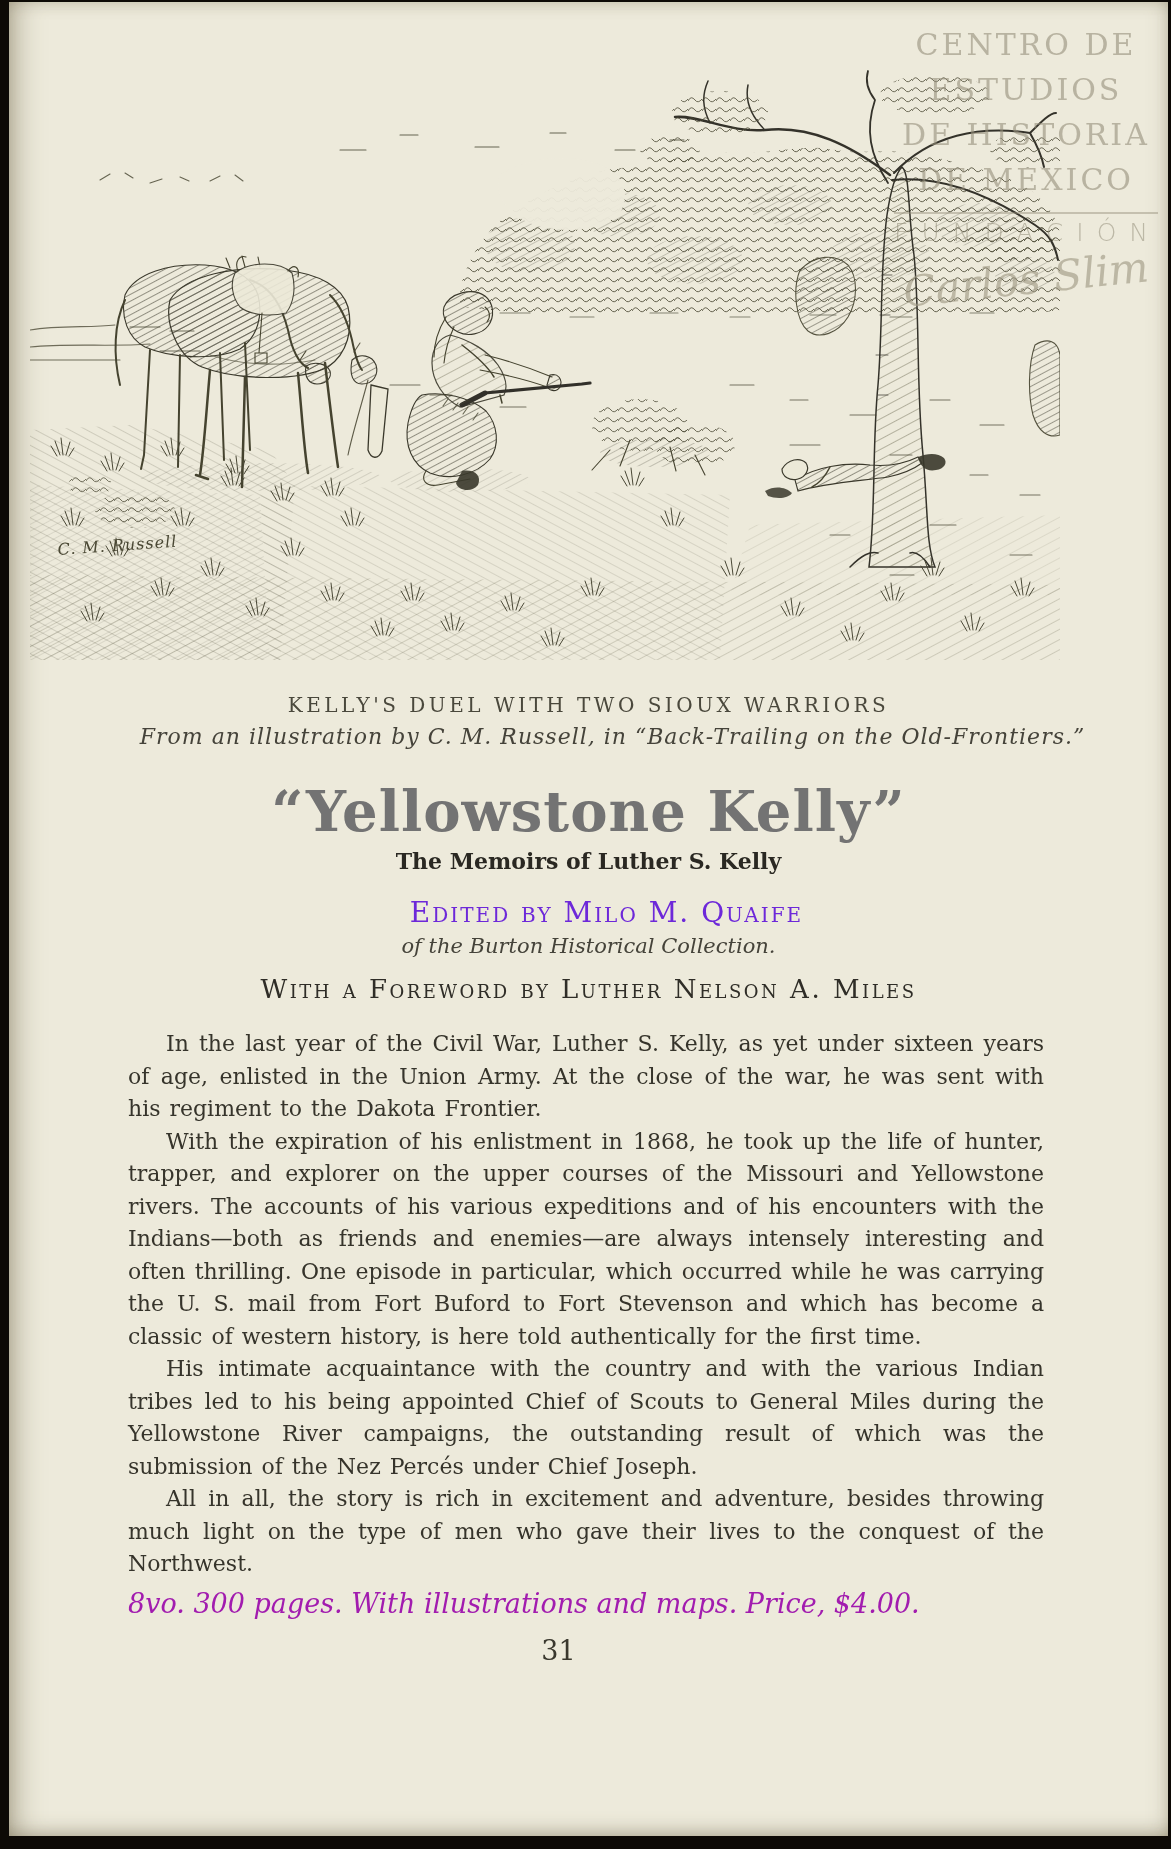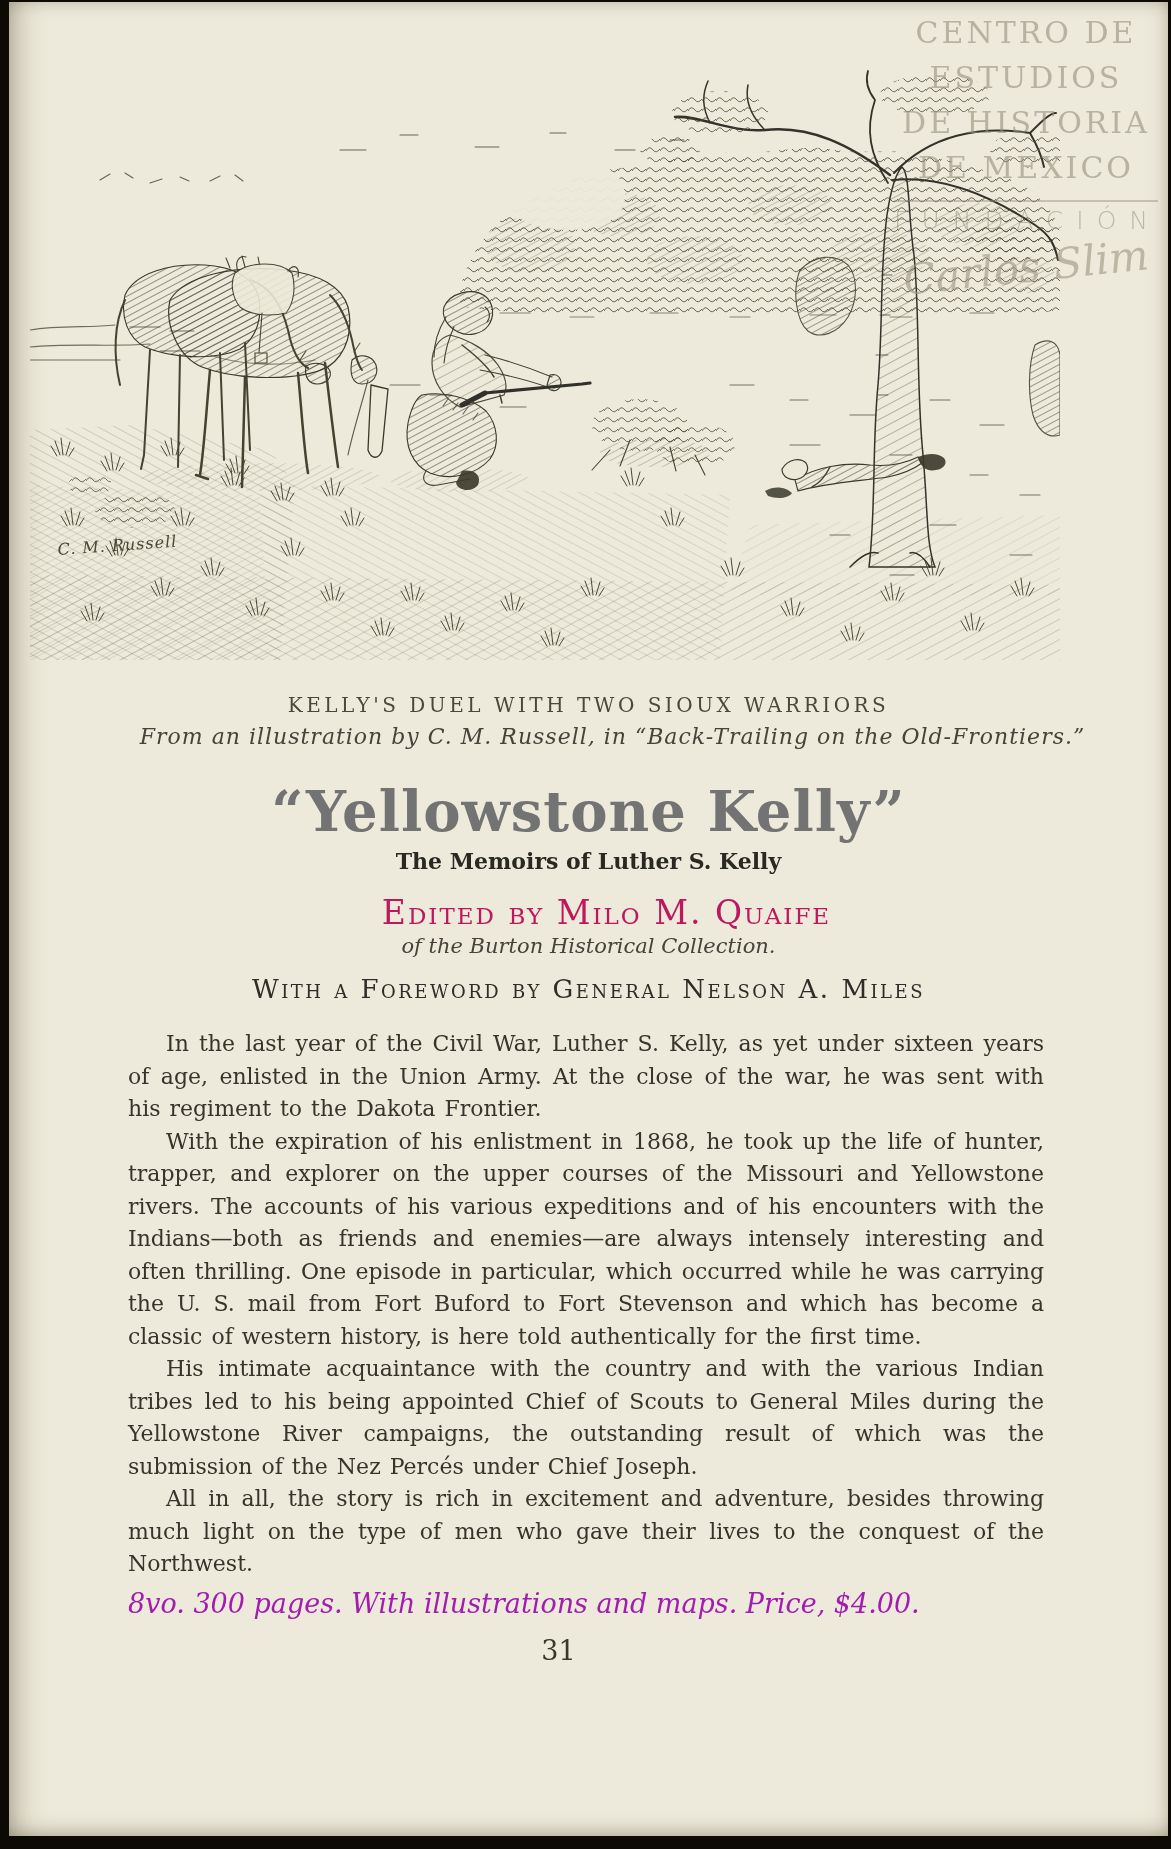--- a/index.html
+++ b/index.html
@@ -12,21 +12,21 @@
     position:absolute; left:9px; top:2px; right:3px; bottom:13px;
     background:#edeadb;
     box-shadow: inset 22px 0 30px -18px rgba(95,85,55,.5),
                 inset -12px 0 22px -14px rgba(95,85,55,.35),
                 inset 0 -14px 22px -14px rgba(95,85,55,.45),
                 inset 0 10px 18px -12px rgba(95,85,55,.25);
     color:#34322a;
   }
   
   .watermark {
-    position:absolute; top:8px; right:10px; width:264px;
+    position:absolute; top:20px; right:10px; width:264px;
     text-align:center; z-index:6; pointer-events:none;
   }
   .wm-line {
     font-family:"DejaVu Serif","Liberation Serif",serif;
     font-size:30px; letter-spacing:3px; line-height:45px;
     color:rgba(148,142,122,.60); white-space:nowrap;
   }
   .wm-rule { border-top:2px solid rgba(148,142,122,.45); margin:10px 0 4px; }
   .wm-foundation {
     font-family:"DejaVu Sans","Liberation Sans",sans-serif;
@@ -53,21 +53,21 @@
   .book-title {
     margin-top:26px; text-align:center; font-weight:bold;
     font-size:56px; line-height:66px; letter-spacing:1px; color:#737373;
   }
   .book-subtitle {
     margin-top:1px; text-align:center; font-weight:bold;
     font-size:22px; line-height:32px; color:#2a2822;
   }
   .editor-line {
     margin-top:16px; text-align:center; font-variant:small-caps;
-    font-size:33px; line-height:40px; letter-spacing:2px; color:#be185d;padding-left:36px;
+    font-size:28px; line-height:40px; letter-spacing:2px; color:#6d28d9;padding-left:36px;
   }
   .affiliation {
     margin-top:0px; text-align:center; font-style:italic;
     font-size:21px; line-height:26px; color:#45433a;
   }
   .foreword-line {
     margin-top:13px; text-align:center; font-variant:small-caps;
     font-size:26px; line-height:34px; letter-spacing:2.5px; color:#2f2d27;
   }
   
@@ -282,21 +282,21 @@
       </g>
     </svg>
 
     <div class="caption-title">KELLY'S DUEL WITH TWO SIOUX WARRIORS</div>
     <div class="caption-credit">From an illustration by C. M. Russell, in “Back-Trailing on the Old-Frontiers.”</div>
 
     <div class="book-title">“Yellowstone Kelly”</div>
     <div class="book-subtitle">The Memoirs of Luther S. Kelly</div>
     <div class="editor-line">Edited by Milo M. Quaife</div>
     <div class="affiliation">of the Burton Historical Collection.</div>
-    <div class="foreword-line">With a Foreword by General Nelson A. Miles</div>
+    <div class="foreword-line">With a Foreword by Luther Nelson A. Miles</div>
 
     <div class="body-text">
       <p>In the last year of the Civil War, Luther S. Kelly, as yet under sixteen years of age, enlisted in the Union Army. At the close of the war, he was sent with his regiment to the Dakota Frontier.</p>
       <p>With the expiration of his enlistment in 1868, he took up the life of hunter, trapper, and explorer on the upper courses of the Missouri and Yellowstone rivers. The accounts of his various expeditions and of his encounters with the Indians—both as friends and enemies—are always intensely interesting and often thrilling. One episode in particular, which occurred while he was carrying the U. S. mail from Fort Buford to Fort Stevenson and which has become a classic of western history, is here told authentically for the first time.</p>
       <p>His intimate acquaintance with the country and with the various Indian tribes led to his being appointed Chief of Scouts to General Miles during the Yellowstone River campaigns, the outstanding result of which was the submission of the Nez Percés under Chief Joseph.</p>
       <p>All in all, the story is rich in excitement and adventure, besides throwing much light on the type of men who gave their lives to the conquest of the Northwest.</p>
     </div>
 
     <div class="colophon">8vo. 300 pages. With illustrations and maps. Price, $4.00.</div>
 

